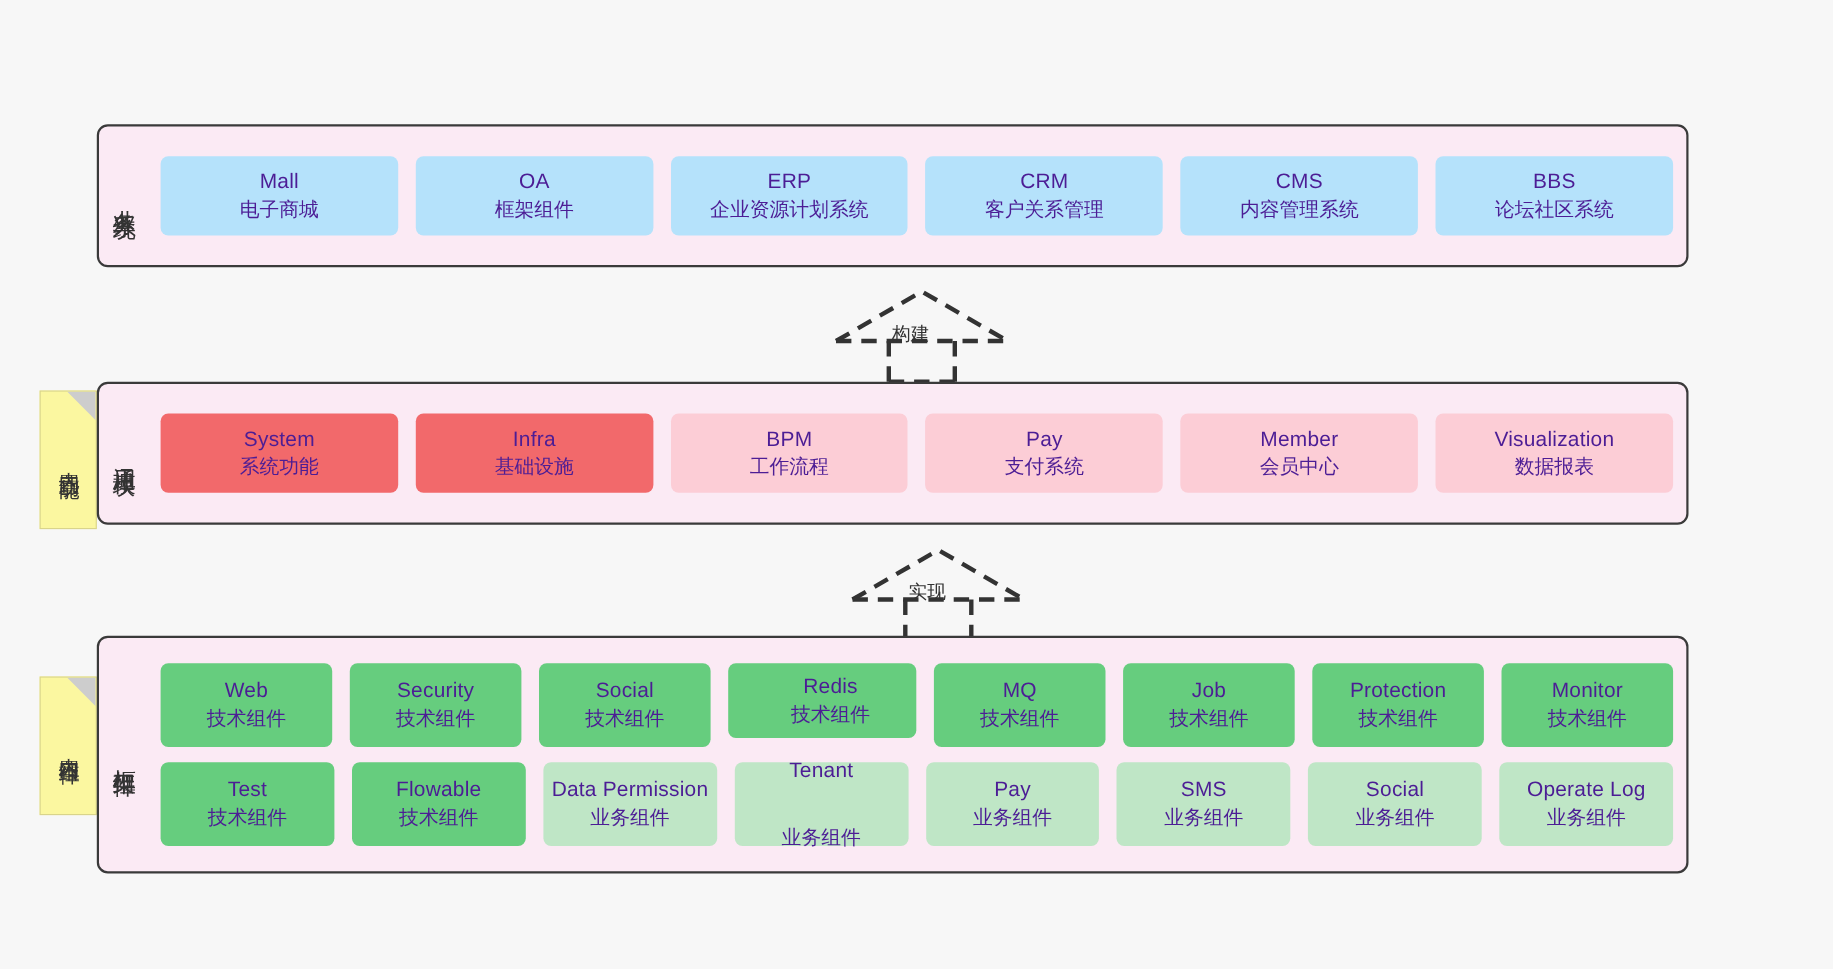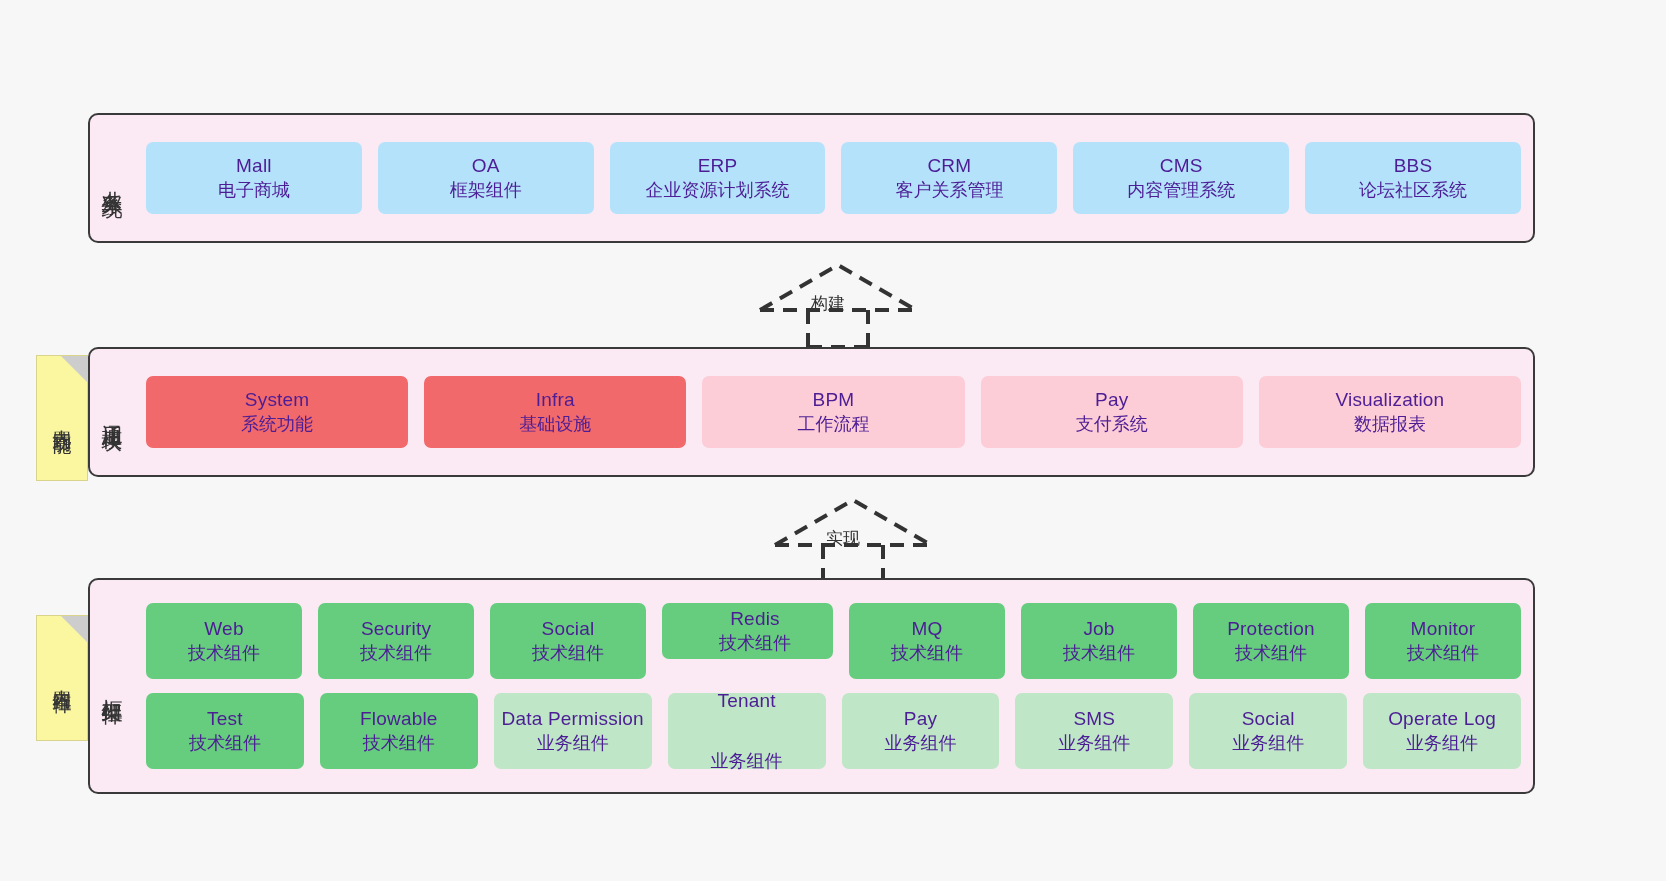--- a/index.html
+++ b/index.html
@@ -202,20 +202,24 @@
         </div>
         <div class="card pink" style="height:72px;">
           <div class="title">BPM</div>
           <div class="subtitle">工作流程</div>
         </div>
         <div class="card pink" style="height:72px;">
           <div class="title">Pay</div>
           <div class="subtitle">支付系统</div>
         </div>
         <div class="card pink" style="height:72px;">
+          <div class="title">Member</div>
+          <div class="subtitle">会员中心</div>
+        </div>
+        <div class="card pink" style="height:72px;">
           <div class="title">Visualization</div>
           <div class="subtitle">数据报表</div>
         </div>
       </div>
     </div>
   </div>
 
   <svg class="arrow" style="left:765px; top:490px; width:190px; height:95px;" viewBox="0 0 190 95">
     <path d="M 10 55 L 88 10 L 166 55" fill="none" stroke="#333333" stroke-width="4" stroke-dasharray="14,9" stroke-linecap="butt"></path>
     <path d="M 10 55 L 166 55" fill="none" stroke="#333333" stroke-width="4" stroke-dasharray="14,9"></path>
@@ -240,21 +244,21 @@
           <div class="subtitle">技术组件</div>
         </div>
         <div class="card green" style="height:76px;">
           <div class="title">Security</div>
           <div class="subtitle">技术组件</div>
         </div>
         <div class="card green" style="height:76px;">
           <div class="title">Social</div>
           <div class="subtitle">技术组件</div>
         </div>
-        <div class="card green" style="height:56px;padding-left:21px;">
+        <div class="card green" style="height:68px;padding-left:21px;">
           <div class="title">Redis</div>
           <div class="subtitle">技术组件</div>
         </div>
         <div class="card green" style="height:76px;">
           <div class="title">MQ</div>
           <div class="subtitle">技术组件</div>
         </div>
         <div class="card green" style="height:76px;">
           <div class="title">Job</div>
           <div class="subtitle">技术组件</div>

